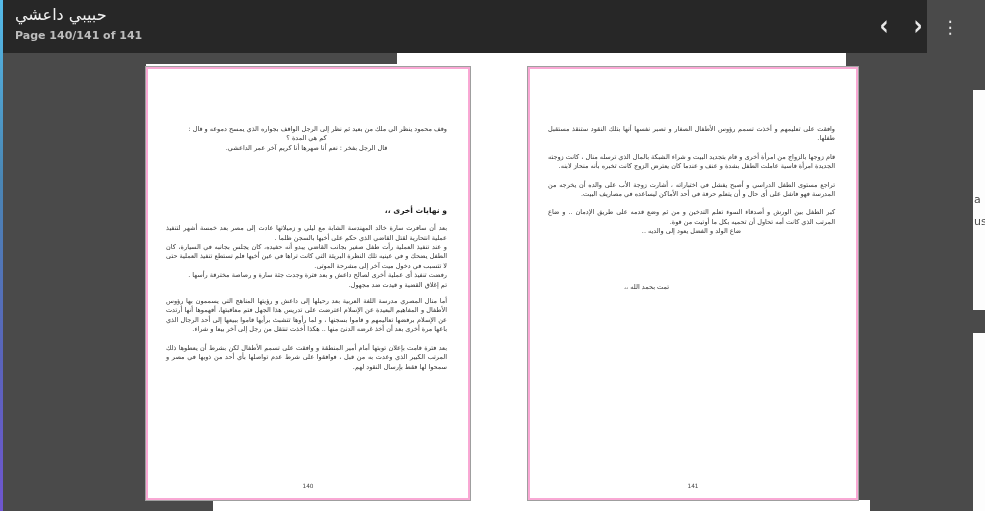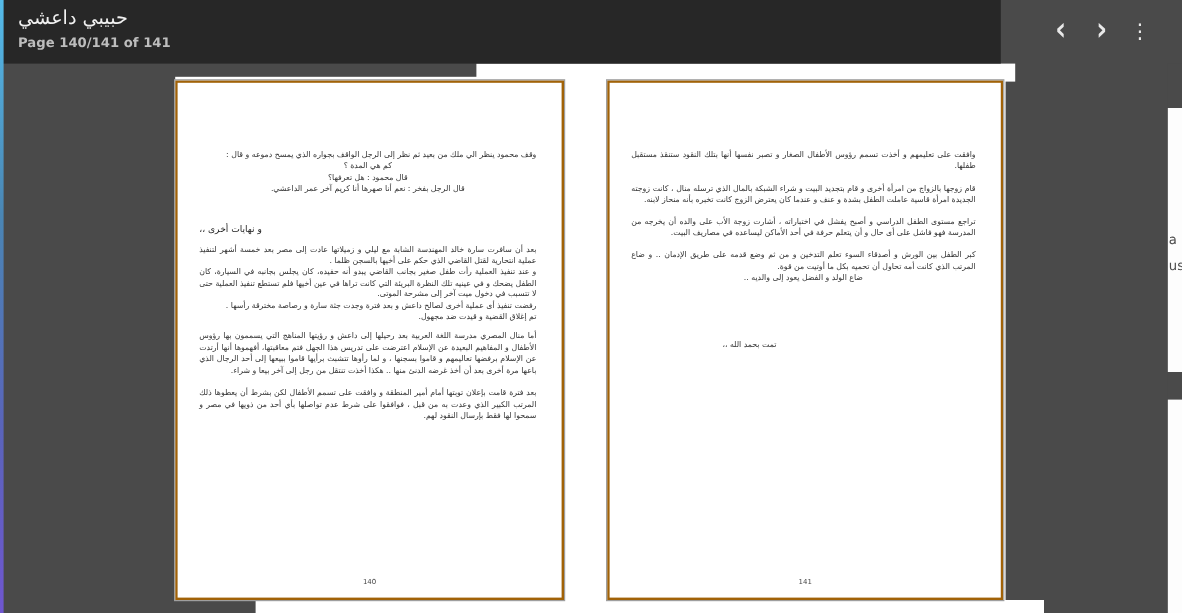--- a/index.html
+++ b/index.html
@@ -3,21 +3,21 @@
 <meta charset="utf-8">
 <style>
   html,body{margin:0;padding:0;}
   body{
     width:985px;height:511px;position:relative;overflow:hidden;
     background:#4a4a4a;
     font-family:"DejaVu Sans","Liberation Sans",sans-serif;
   }
   
   .app-header{
-    position:absolute;left:0;top:0;width:834px;height:53px;
+    position:absolute;left:0;top:0;width:927px;height:53px;
     background:#272727;z-index:5;
   }
   .hdr-title{
     position:absolute;left:15px;top:4px;
     color:#f1f1f1;font-size:16px;line-height:22px;direction:rtl;
   }
   .hdr-sub{
     position:absolute;left:15px;top:29px;
     color:#bdbdbd;font-size:11px;font-weight:bold;
   }
@@ -46,32 +46,32 @@
     background:#4a4a4a;z-index:2;overflow:hidden;
   }
   .peek-white-a{position:absolute;left:0;top:37px;width:12px;height:220px;background:#fdfdfd;}
   .peek-white-b{position:absolute;left:0;top:280px;width:12px;height:178px;background:#fdfdfd;}
   .peek-frag{position:absolute;left:1px;color:#4c4c4c;font-size:11px;}
   .frag-a{top:103px;}
   .frag-us{top:125px;}
   
   .page{
     position:absolute;top:67px;height:433px;background:#ffffff;
-    border:2px solid #a16207;outline:1px solid #9f9f9f;
+    border:2px solid #f9a8d4;outline:1px solid #9f9f9f;
     box-sizing:border-box;z-index:3;overflow:hidden;
   }
   .page-left{left:146px;width:324px;}
-  .page-right{left:506px;width:330px;}
+  .page-right{left:528px;width:330px;}
   .page-inner{
     position:absolute;left:18px;right:21px;top:56px;bottom:20px;
     direction:rtl;color:#333;
   }
   .ar{font-size:6.5px;line-height:9.4px;text-align:justify;margin:0;}
   .ar-line{font-size:6.5px;line-height:9.4px;text-align:center;margin:0;}
-  .heading{font-size:7.6px;font-weight:normal;text-align:left;margin:23px 0 9px 0;color:#1d1d1d;}
+  .heading{font-size:7.6px;font-weight:bold;text-align:right;margin:53px 0 9px 0;color:#1d1d1d;}
   .gap{margin-top:7px;}
   .gap-lg{margin-top:9px;}
   .end-mark{font-size:6.5px;line-height:9.4px;text-align:center;margin:46px 90px 0 0;color:#333;}
   .page-num{
     position:absolute;left:0;right:0;bottom:9px;
     text-align:center;font-size:5.8px;color:#454545;direction:ltr;
   }
 </style>
 </head>
 <body>
@@ -93,21 +93,20 @@
 </div>
 
 <div class="band band-top"></div>
 <div class="band band-mid"></div>
 <div class="band band-bottom"></div>
 
 <div class="page page-left">
   <div class="page-inner">
     <p class="ar">وقف محمود ينظر الي ملك من بعيد ثم نظر إلى الرجل الواقف بجواره الذي يمسح دموعه و قال :</p>
     <p class="ar-line">كم هي المدة ؟</p>
-    <p class="ar-line">قال محمود : هل تعرفها؟</p>
     <p class="ar-line">قال الرجل بفخر : نعم أنا صهرها أنا كريم آخر عمر الداعشي.</p>
     <p class="heading">و نهايات أخرى ،،</p>
     <p class="ar">بعد أن سافرت سارة خالد المهندسة الشابة مع ليلي و زميلاتها عادت إلى مصر بعد خمسة أشهر لتنفيذ عملية انتحارية لقتل القاضي الذي حكم على أخيها بالسجن ظلما .</p>
     <p class="ar">و عند تنفيذ العملية رأت طفل صغير بجانب القاضي يبدو أنه حفيده، كان يجلس بجانبه في السيارة، كان الطفل يضحك و في عينيه تلك النظرة البريئة التي كانت تراها في عين أخيها فلم تستطع تنفيذ العملية حتى لا تتسبب في دخول ميت آخر إلى مشرحة الموتى.</p>
     <p class="ar">رفضت تنفيذ أى عملية أخرى لصالح داعش و بعد فترة وجدت جثة سارة و رصاصة مخترقة رأسها .</p>
     <p class="ar">تم إغلاق القضية و قيدت ضد مجهول.</p>
     <p class="ar gap">أما منال المصري مدرسة اللغة العربية بعد رحيلها إلى داعش و رؤيتها المناهج التي يسممون بها رؤوس الأطفال و المفاهيم البعيدة عن الإسلام اعترضت على تدريس هذا الجهل فتم معاقبتها، أفهموها أنها أرتدت عن الإسلام برفضها تعاليمهم و قاموا بسجنها ، و لما رأوها تتشبث برأيها قاموا ببيعها إلى أحد الرجال الذي باعها مرة أخرى بعد أن أخذ غرضه الدنئ منها .. هكذا أخذت تنتقل من رجل إلى آخر بيعا و شراء.</p>
     <p class="ar gap-lg">بعد فترة قامت بإعلان توبتها أمام أمير المنطقة و وافقت على تسمم الأطفال لكن بشرط أن يعطوها ذلك المرتب الكبير الذي وعدت به من قبل ، فوافقوا على شرط عدم تواصلها بأي أحد من ذويها في مصر و سمحوا لها فقط بإرسال النقود لهم.</p>
   </div>
   <div class="page-num">140</div>

